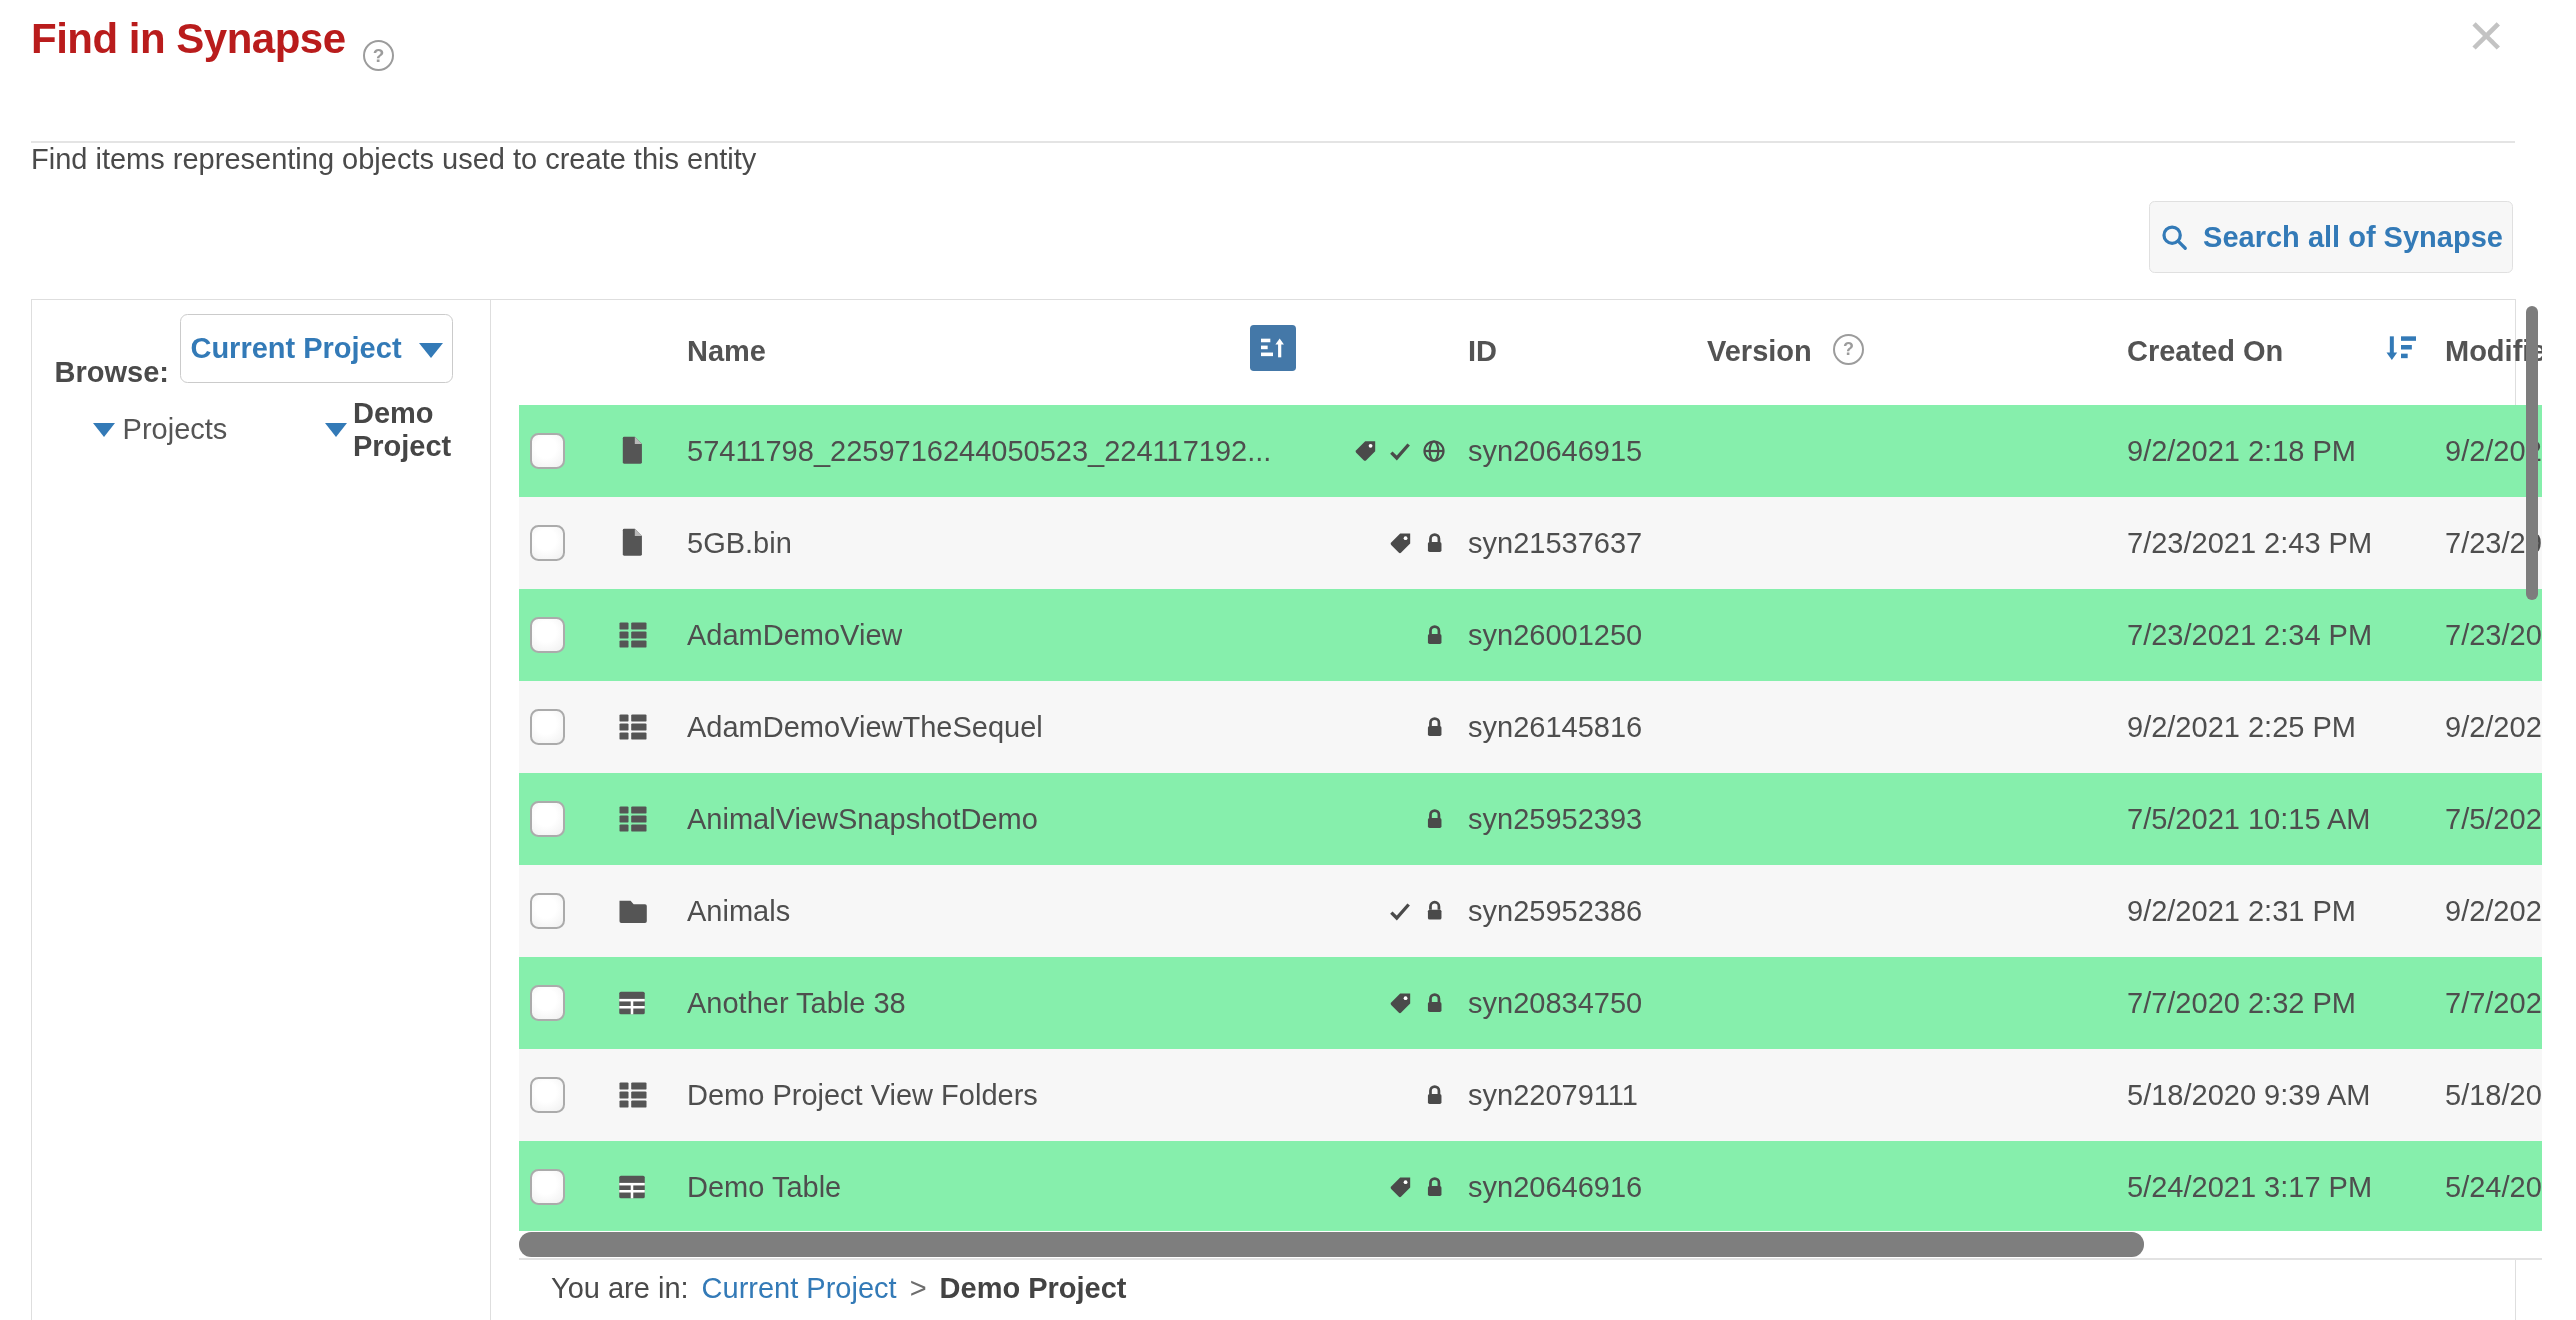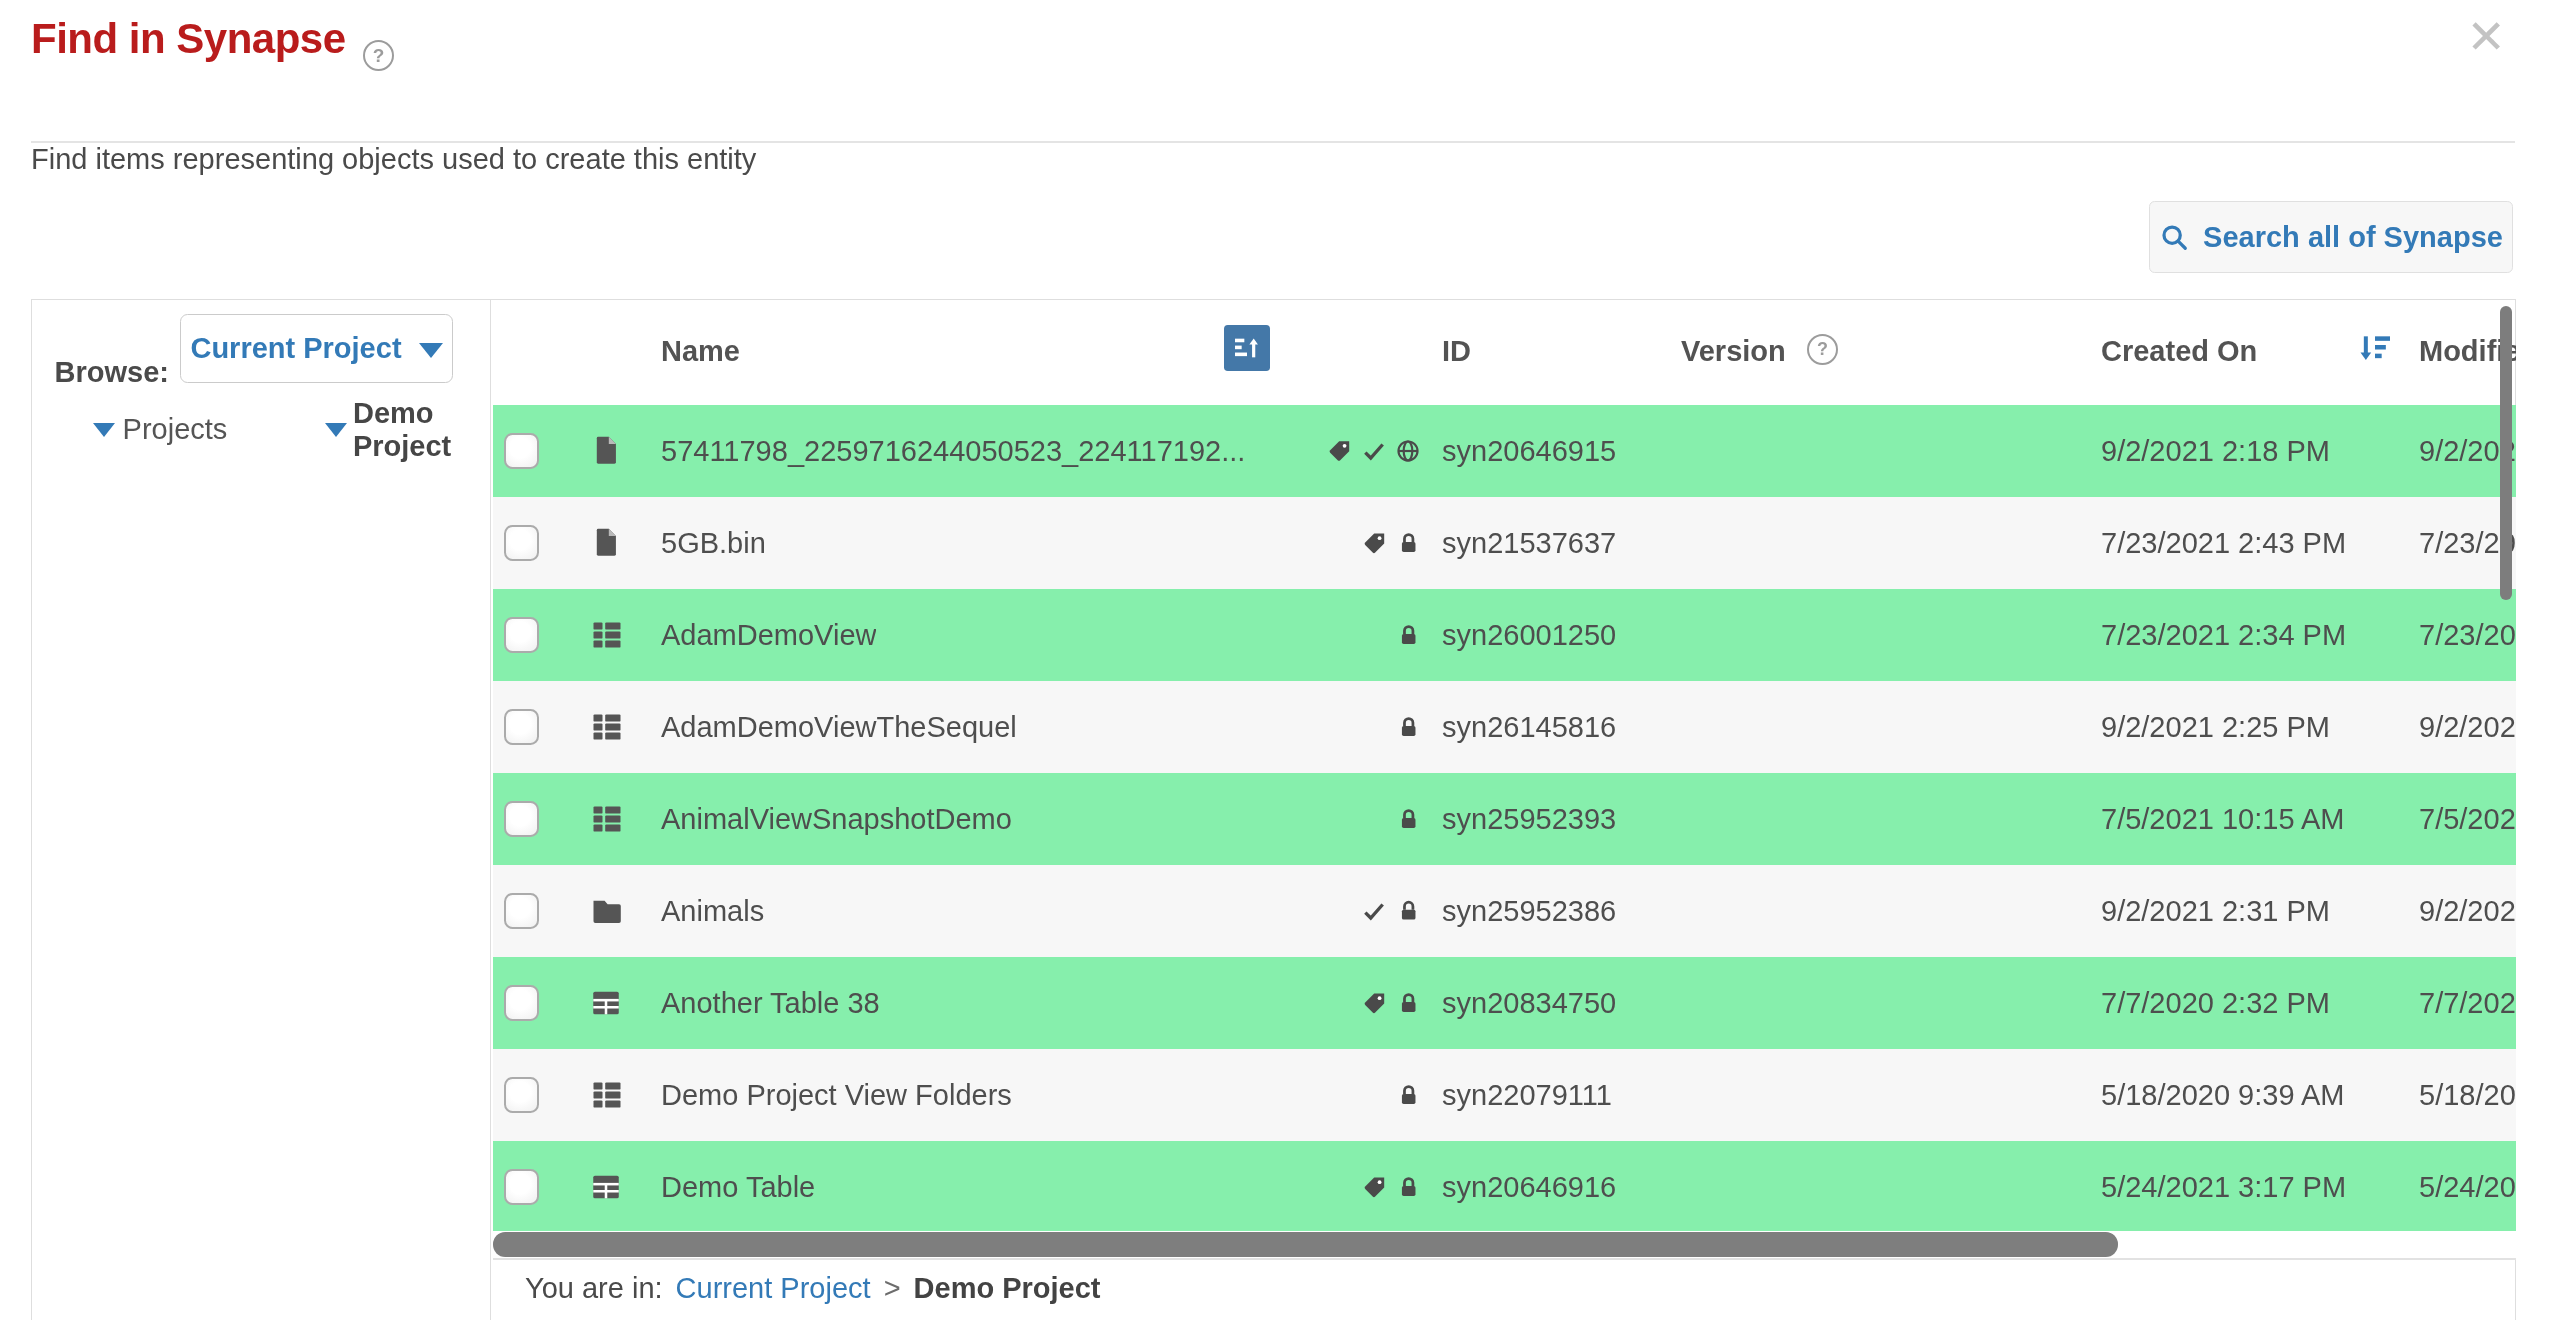--- a/index.html
+++ b/index.html
@@ -25,21 +25,21 @@
   .dropdown { position:absolute; left:148px; top:14px; width:273px; height:69px; border:1.9px solid #cbcbcb; border-radius:7.5px; background:#fff; display:flex; align-items:center; justify-content:center; gap:17px; font-size:29px; font-weight:bold; color:#337ab7; cursor:pointer; }
   .caret-down-lg { width:0; height:0; border-left:12.2px solid transparent; border-right:12.2px solid transparent; border-top:15px solid #337ab7; margin-top:3.8px; }
   .tree { position:absolute; left:0; top:96px; right:0; display:flex; flex-direction:row; }
   .tree-item { height:67px; display:flex; align-items:center; gap:5.6px; font-size:29px; color:#555; cursor:pointer; }
   .tree-item.bold .tree-label { font-weight:bold; color:#464646; }
   .tree-caret { width:26px; display:flex; justify-content:center; }
   .caret-down { width:0; height:0; border-left:11.3px solid transparent; border-right:11.3px solid transparent; border-top:14px solid #337ab7; }
   .caret-right { width:0; height:0; border-top:11.3px solid transparent; border-bottom:11.3px solid transparent; border-left:14px solid #337ab7; }
 
   
-  .table-pane { position:absolute; left:461px; top:0; width:2023px; height:100%; overflow:hidden;text-align:center; }
+  .table-pane { position:absolute; left:487px; top:0; width:2023px; height:100%; overflow:hidden;text-align:center; }
   .th { position:absolute; top:28px; height:47px; line-height:47px; font-size:29px; font-weight:bold; color:#535353; white-space:nowrap; }
   .th-name { left:168px; } .th-id { left:949px; } .th-version { left:1188px; }
   .th-created { left:1608px; } .th-modified { left:1926px; }
   .version-help { position:absolute; left:1314px; top:34px; width:31px; height:31px; font-size:18px; border-width:2.4px; }
   .name-sort { position:absolute; left:731px; top:24.5px; width:46px; height:46px; background:#4478a8; border-radius:3.8px; display:flex; align-items:center; justify-content:center; cursor:pointer; }
   .modified-sort { position:absolute; left:1860px; top:26px; width:43px; height:43px; display:flex; align-items:center; justify-content:center; cursor:pointer; }
 
   .rows { position:absolute; left:0; top:105px; right:0; }
   .row { position:relative; height:92px; background:#86efac; }
   .row:nth-child(even) { background:#f7f7f7; }

